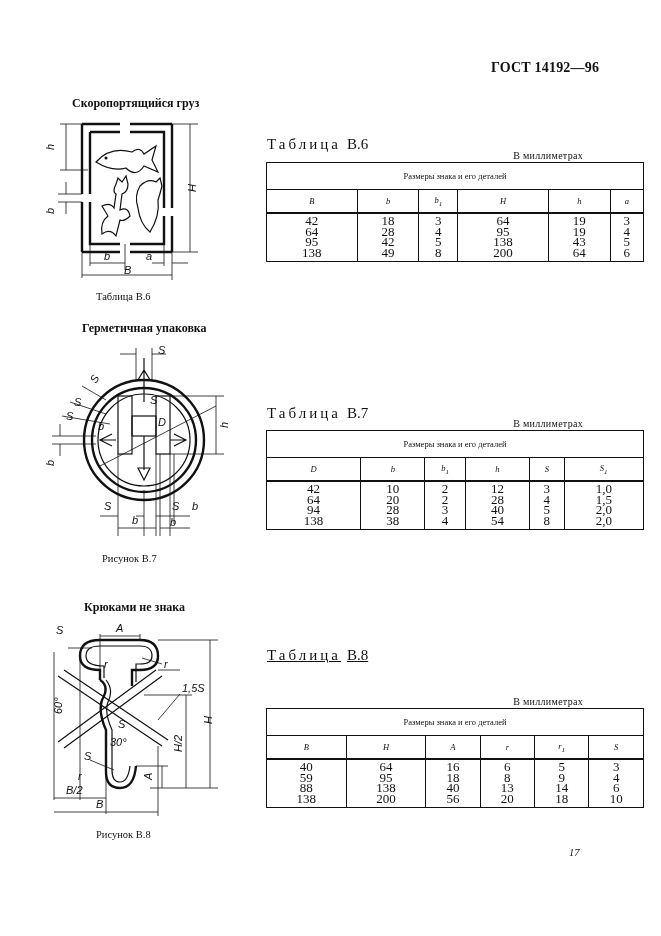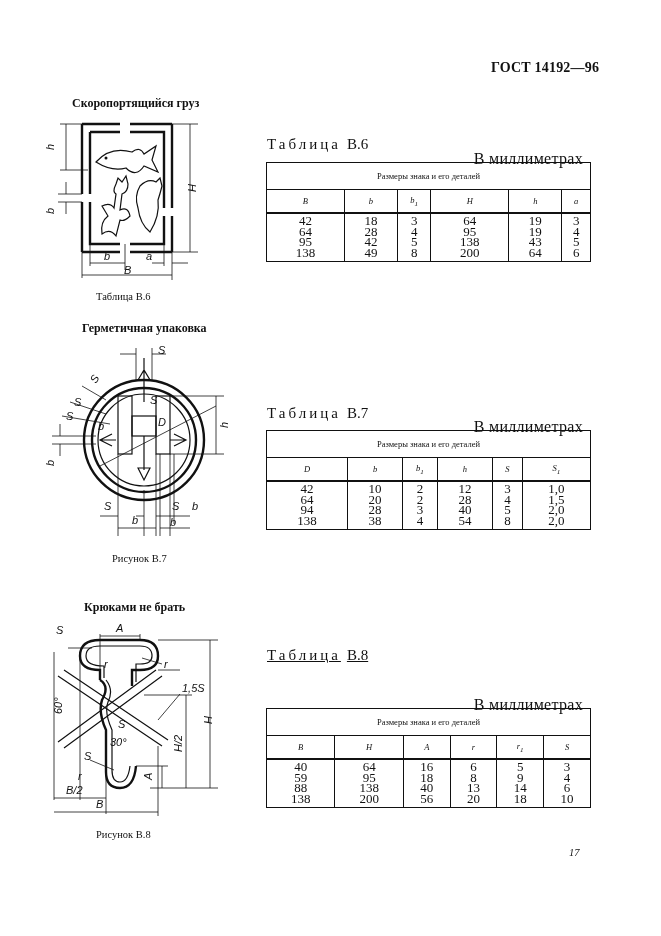--- a/index.html
+++ b/index.html
@@ -3,22 +3,22 @@
 <meta charset="utf-8">
 <style>
   html, body { margin: 0; padding: 0; background: #ffffff; }
   body { width: 661px; height: 936px; position: relative; overflow: hidden; font-family: "Liberation Serif", "DejaVu Serif", serif; color: #111; }
   .abs { position: absolute; }
   .header { left: 491px; top: 60px; font-size: 14px; font-weight: bold; letter-spacing: 0.2px; }
   .fig-title { font-size: 12px; font-weight: bold; }
   .fig-caption { font-size: 10.5px; }
   .tbl-label { font-size: 15px; letter-spacing: 3px; }
   .tbl-label .num { letter-spacing: 0; margin-left: 6px; }
-  .tbl-units { font-size: 16px; text-align: right; width: 317px; letter-spacing: 0.3px; }
-  table.gost { border-collapse: collapse; width: 325px; font-size: 9.5px; }
+  .tbl-units { font-size: 10px; text-align: right; width: 317px; letter-spacing: 0.3px; }
+  table.gost { border-collapse: collapse; width: 378px; font-size: 9.5px; }
   table.gost td, table.gost th { border: 1px solid #111; text-align: center; padding: 0; }
   table.gost th.caption { height: 26px; font-weight: normal; font-size: 8.5px; }
   table.gost th.col { height: 22px; font-weight: normal; font-style: italic; font-size: 8.5px; border-bottom: 2.5px solid #111; }
   table.gost td { vertical-align: top; line-height: 10.5px; padding: 2px 0 3px 0; font-size: 13px; border-top: none; }
   .page-num { left: 569px; top: 847px; font-size: 10.5px; font-style: italic; }
   svg { position: absolute; }
   svg .ln { stroke: #111; fill: none; stroke-width: 1.2; }
   svg .thick { stroke: #111; fill: none; stroke-width: 2.4; }
   svg .thin { stroke: #111; fill: none; stroke-width: 0.8; }
   svg text { font-family: "Liberation Sans", sans-serif; font-style: italic; font-size: 11px; fill: #111; }
@@ -151,21 +151,21 @@
   <text x="118" y="86">D</text>
   <text x="188" y="88" transform="rotate(-90 188 88)">h</text>
   <text x="14" y="126" transform="rotate(-90 14 126)">b</text>
   <text x="64" y="170">S</text>
   <text x="132" y="170">S</text>
   <text x="152" y="170">b</text>
   <text x="92" y="184">b</text>
   <text x="130" y="186">b</text>
 </svg>
 
-<div class="abs fig-caption" style="left:112px; top:553px;">Рисунок В.7</div>
+<div class="abs fig-caption" style="left:102px; top:553px;">Рисунок В.7</div>
 
 <div class="abs tbl-label" style="left:267px; top:405px;"><span>Таблица</span><span class="num">В.7</span></div>
 <div class="abs tbl-units" style="left:266px; top:418px;">В миллиметрах</div>
 <table class="abs gost" style="left:266px; top:430px;">
   <tbody>
       <tr>
         <th class="caption" colspan="6">Размеры знака и его деталей</th>
       </tr>
   <tr>
     <th class="col">D</th>
@@ -209,21 +209,21 @@
     <td>
           <div>1,0</div>
           <div>1,5</div>
           <div>2,0</div>
           <div>2,0</div>
         </td>
   </tr>
 </tbody>
   </table>
 
-<div class="abs fig-title" style="left:84px; top:600px;">Крюками не брать</div>
+<div class="abs fig-title" style="left:84px; top:600px;">Крюками не знака</div>
 
 <svg style="left:40px; top:620px;" width="200" height="200" viewBox="0 0 200 200">
 
   <path class="thick" d="M60 60 V50 Q40 50 40 36 Q40 20 60 20 H100 Q118 20 118 36 Q118 50 100 50 H92 V66"></path>
   <path class="ln" d="M64 58 V46 Q46 46 46 36 Q46 26 60 26 H100 Q112 26 112 36 Q112 44 100 44 H96 V62"></path>
 
   <path class="thick" d="M60 60 Q70 66 62 80 Q58 92 66 110 V152 Q66 168 80 168 Q94 168 96 146"></path>
   <path class="ln" d="M66 60 Q74 70 68 82 Q64 92 72 110 V150 Q72 162 80 162 Q88 162 90 146"></path>
 
   <path class="ln" d="M18 56 L122 126 M24 50 L128 120"></path>

